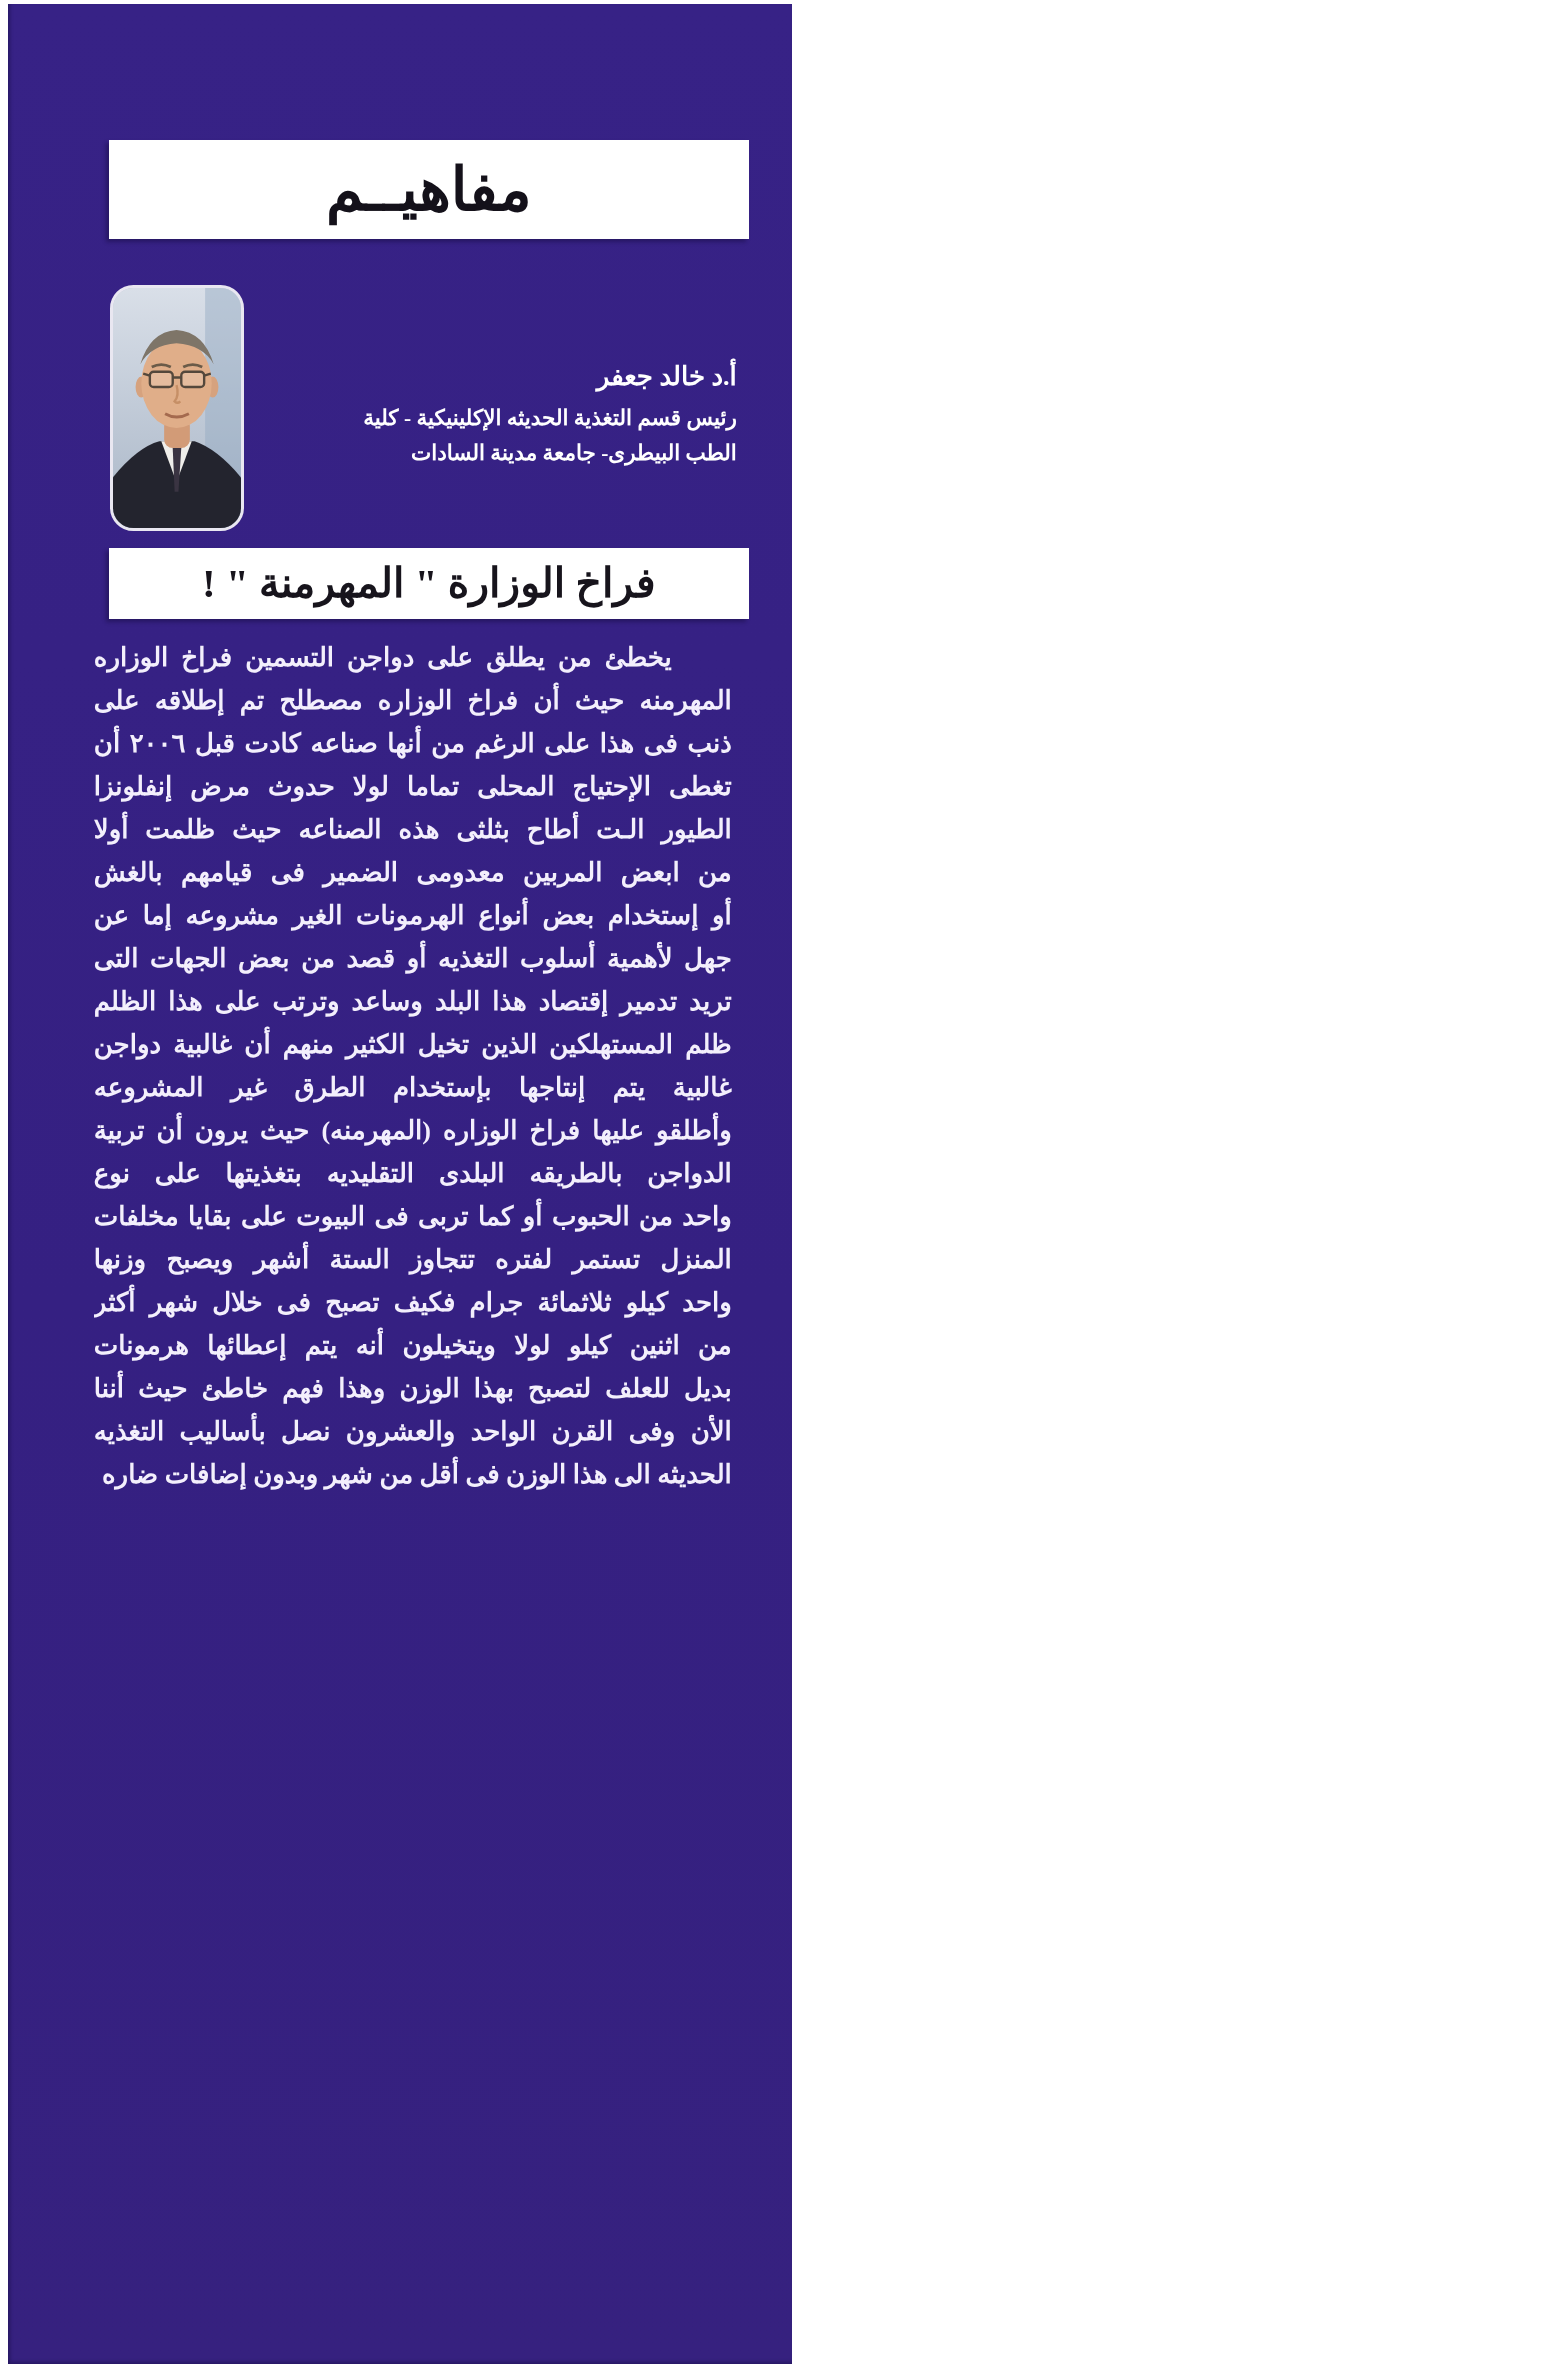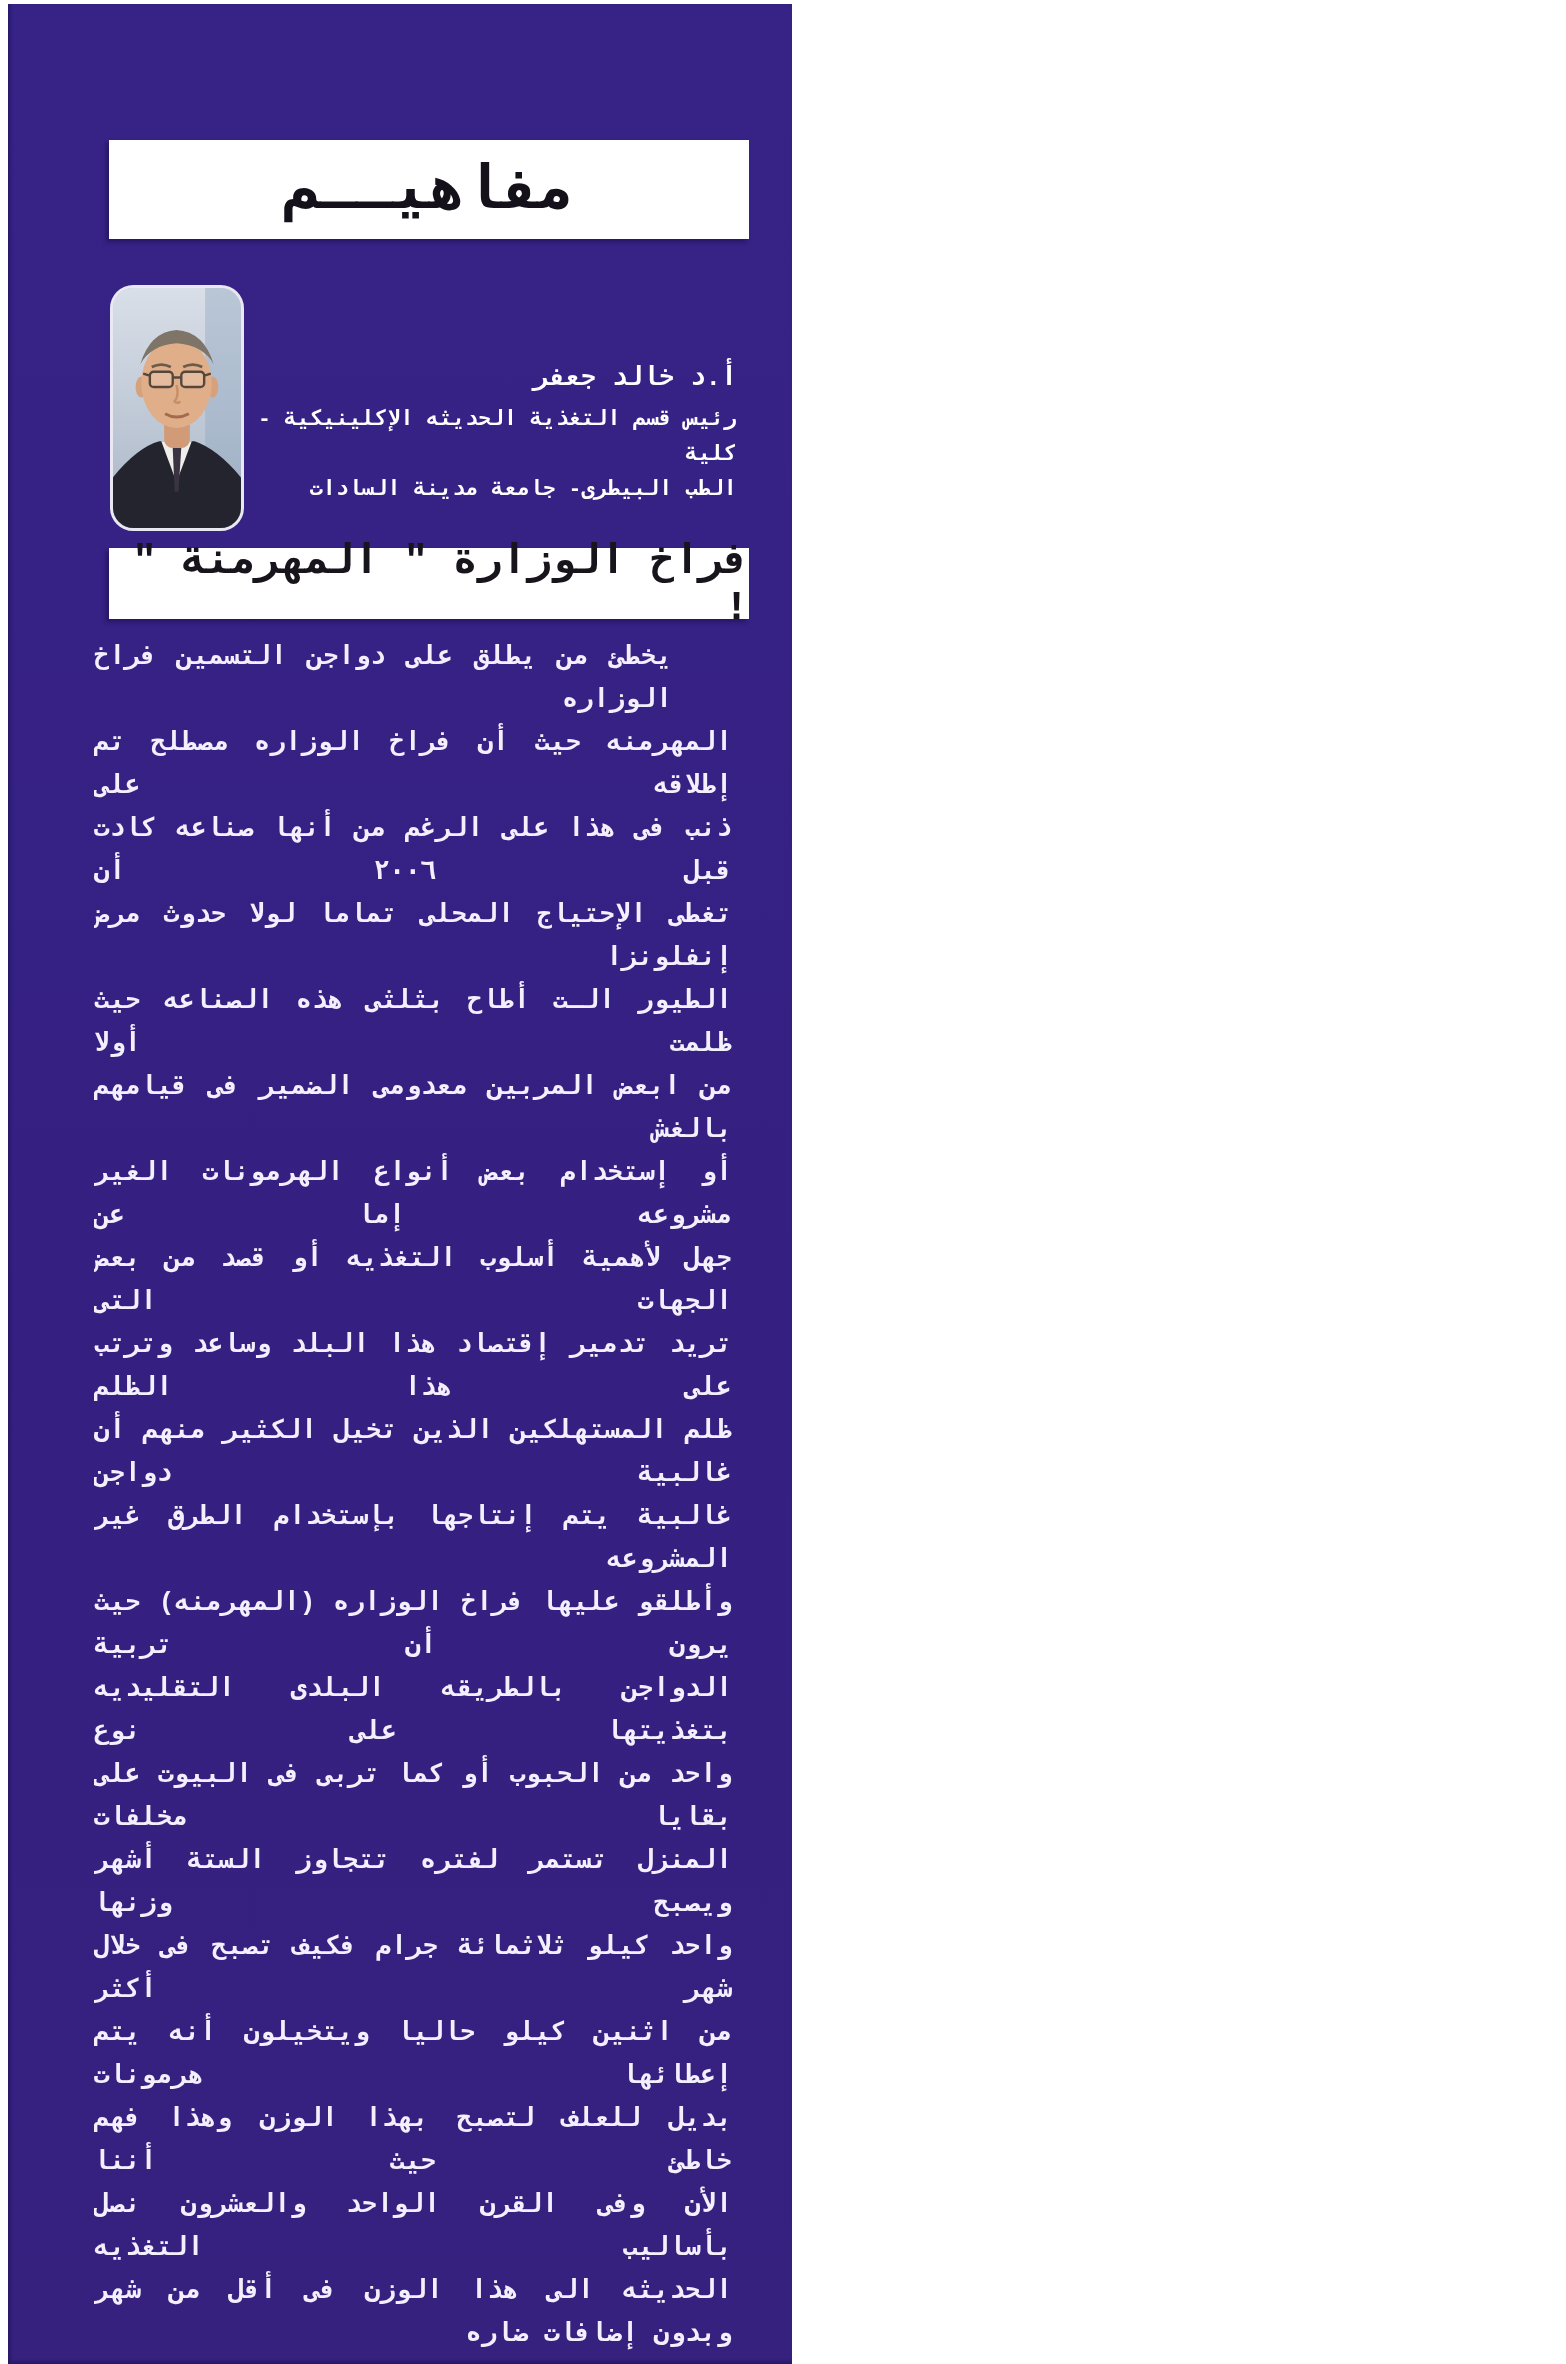--- a/index.html
+++ b/index.html
@@ -2,21 +2,21 @@
 <html lang="ar" dir="rtl"><head>
 <meta charset="utf-8">
 <style>
   html, body { margin: 0; padding: 0; background: #ffffff; }
   .page {
     position: relative;
     width: 1566px;
     height: 2364px;
     background: #ffffff;
     overflow: hidden;
-    font-family: Liberation Mono, monospace;
+    font-family: Liberation Serif, serif;
   }
   .column {
     position: absolute;
     left: 7.8px;
     top: 3.9px;
     width: 784px;
     height: 2360px;
     background: linear-gradient(180deg, #372286 0%, #352082 55%, #36217f 100%);
     direction: rtl;
     box-shadow: inset 2px -2px 3.9px rgba(10,5,40,.35);
@@ -167,21 +167,21 @@
         <div class="body-line">أو إستخدام بعض أنواع الهرمونات الغير مشروعه إما عن</div>
         <div class="body-line">جهل لأهمية أسلوب التغذيه أو قصد من بعض الجهات التى</div>
         <div class="body-line">تريد تدمير إقتصاد هذا البلد وساعد وترتب على هذا الظلم</div>
         <div class="body-line">ظلم المستهلكين الذين تخيل الكثير منهم أن غالبية دواجن</div>
         <div class="body-line">غالبية يتم إنتاجها بإستخدام الطرق غير المشروعه</div>
         <div class="body-line">وأطلقو عليها فراخ الوزاره (المهرمنه) حيث يرون أن تربية</div>
         <div class="body-line">الدواجن بالطريقه البلدى التقليديه بتغذيتها على نوع</div>
         <div class="body-line">واحد من الحبوب أو كما تربى فى البيوت على بقايا مخلفات</div>
         <div class="body-line">المنزل تستمر لفتره تتجاوز الستة أشهر ويصبح وزنها</div>
         <div class="body-line">واحد كيلو ثلاثمائة جرام فكيف تصبح فى خلال شهر أكثر</div>
-        <div class="body-line">من اثنين كيلو حاليا ويتخيلون أنه يتم إعطائها هرمونات</div>
+        <div class="body-line">من اثنين كيلو لولا ويتخيلون أنه يتم إعطائها هرمونات</div>
         <div class="body-line">بديل للعلف لتصبح بهذا الوزن وهذا فهم خاطئ حيث أننا</div>
         <div class="body-line">الأن وفى القرن الواحد والعشرون نصل بأساليب التغذيه</div>
         <div class="body-line">الحديثه الى هذا الوزن فى أقل من شهر وبدون إضافات ضاره</div>
       </div>
 
   </div>
 </div>
 
 
 </body></html>

